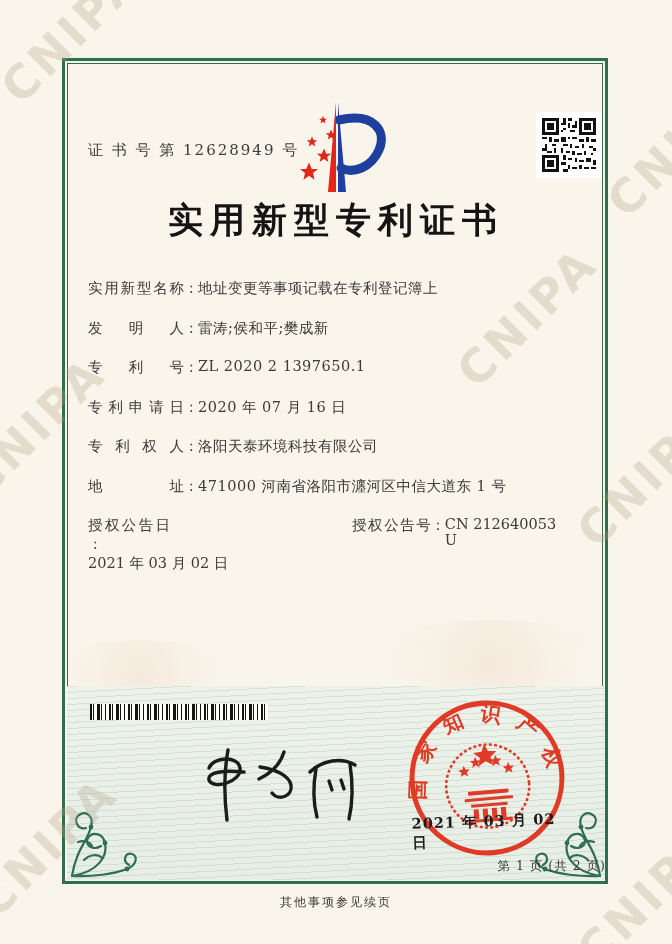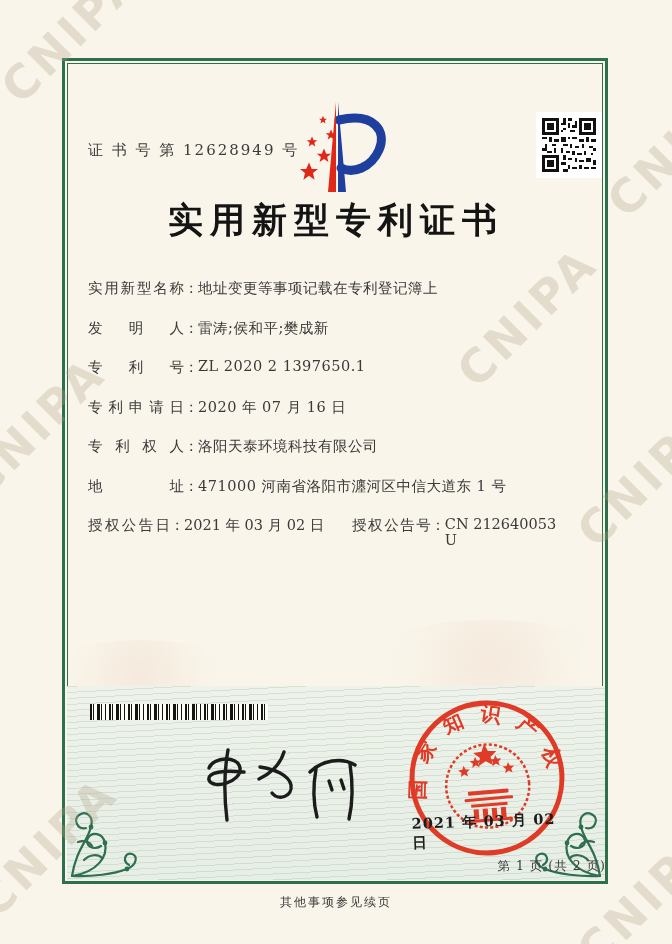--- a/index.html
+++ b/index.html
@@ -39,21 +39,21 @@
     text-align:center; font-size:35px; font-weight:bold; letter-spacing:7px; color:#141414; }
 
   
   .fields { position:absolute; left:88px; top:279px; width:480px; font-size:14.5px; color:#3a3a3a; }
   .frow { display:flex; height:39.5px; align-items:flex-start;justify-content:space-between; }
   .flabel { display:inline-block; width:96px; text-align:justify; text-align-last:justify; }
   .fcolon { width:14px; }
   .fvalue { flex:1; letter-spacing:0.5px; }
   .grant-row { position:absolute; left:88px; top:516px; width:480px; font-size:14.5px; color:#3a3a3a; }
   .grant-pair { position:absolute; top:0; display:flex; }
-  .grant-pair.first { left:0; }
+  .grant-pair.first { left:0;flex-direction:column; }
   .grant-pair.second { left:264px; }
   .glabel { display:inline-block; width:82px; text-align:justify; text-align-last:justify; }
 
   
   .paras { position:absolute; left:88px; top:547px; width:480px;
     font-size:13.6px; line-height:19.6px; color:#2f2f2f; text-align:justify; }
   .paras p { text-indent:2em; margin:0; }
 
   
   .barcode { position:absolute; left:90px; top:704px; width:178px; height:16px;

